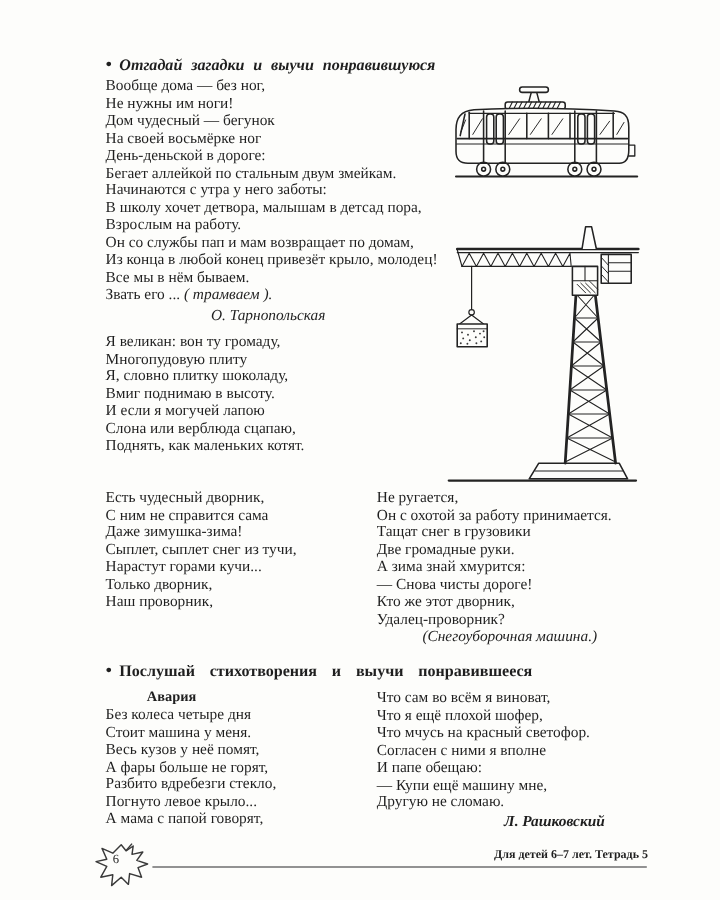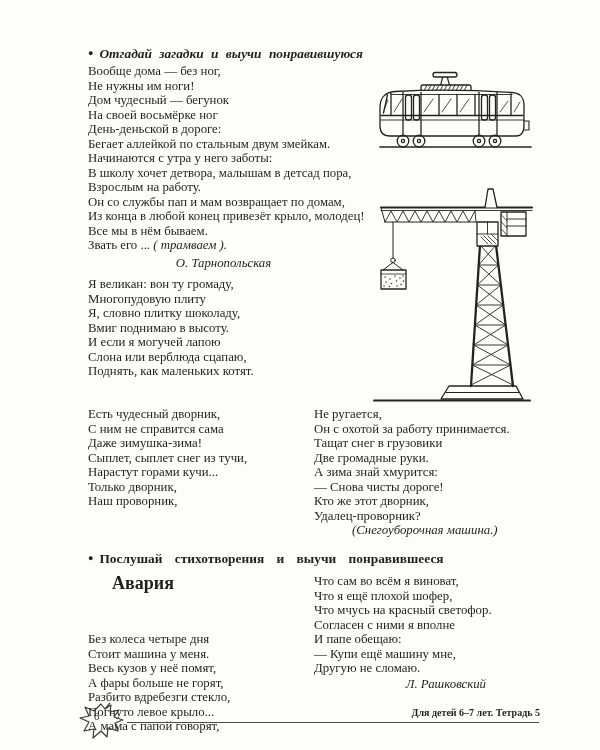--- a/index.html
+++ b/index.html
@@ -12,21 +12,21 @@
   .hdr{position:absolute; left:88px; font-weight:bold; font-size:13.4px; white-space:nowrap;}
   .hdr1{word-spacing:4px;}
   .hdr2{word-spacing:9px;}
   .hdr .bullet{font-size:9px; vertical-align:2px; margin-right:6px;}
   .poem{position:absolute; font-size:12.8px; line-height:14.5px; white-space:nowrap;}
   .line{height:14.5px;}
   .ital{font-style:italic;}
   .answer-crane{padding-left:47px;}
   .answer-snow{padding-left:38px;}
   .author{position:absolute; font-size:12.8px; font-style:italic; text-align:right; white-space:nowrap;}
-  .poem-title{position:absolute; font-size:18px; font-weight:bold; text-align:center; white-space:nowrap;}
+  .poem-title{position:absolute; font-size:12px; font-weight:bold; text-align:center; white-space:nowrap;}
   .illus{position:absolute;}
   .illus svg{display:block;}
   .footer-rule{position:absolute; left:127px; top:722px; width:412px; border-top:1.2px solid #4c4c4c;}
   .footer-text{position:absolute; top:707px; right:60px; font-size:10px; font-weight:bold; white-space:nowrap;}
   .leaf-wrap{position:absolute; left:77px; top:702px; width:50px; height:38px;}
   .leaf-num{position:absolute; left:17px; top:9px; font-size:10.5px; color:#222;}
 </style>
 </head>
 <body>
 
@@ -82,39 +82,39 @@
     <div class="line">Кто же этот дворник,</div>
     <div class="line">Удалец-проворник?</div>
     <div class="line ital answer-snow">(Снегоуборочная машина.)</div>
   </div>
 
   <div class="hdr hdr2" style="top:551px;">
     <span class="bullet">●</span><span>Послушай стихотворения и выучи понравившееся</span>
   </div>
 
   <div class="poem-title" style="left:88px; top:573px; width:110px;">Авария</div>
-  <div class="poem" style="left:88px; top:588px;margin-top:44px;">
+  <div class="poem" style="left:88px; top:588px;">
     <div class="line">Без колеса четыре дня</div>
     <div class="line">Стоит машина у меня.</div>
     <div class="line">Весь кузов у неё помят,</div>
     <div class="line">А фары больше не горят,</div>
     <div class="line">Разбито вдребезги стекло,</div>
     <div class="line">Погнуто левое крыло...</div>
     <div class="line">А мама с папой говорят,</div>
   </div>
   <div class="poem" style="left:314px; top:574px;">
     <div class="line">Что сам во всём я виноват,</div>
     <div class="line">Что я ещё плохой шофер,</div>
     <div class="line">Что мчусь на красный светофор.</div>
     <div class="line">Согласен с ними я вполне</div>
     <div class="line">И папе обещаю:</div>
     <div class="line">— Купи ещё машину мне,</div>
     <div class="line">Другую не сломаю.</div>
   </div>
-  <div class="author" style="left:310px; top:677px; width:176px;">Л. Рашковский</div>
+  <div class="author" style="left:328px; top:677px; width:176px;font-weight:bold;">Л. Рашковский</div>
 
   <div class="illus" style="left:373px; top:62px; width:162px; height:88px;">
     <svg width="162" height="88" viewBox="0 0 162 88">
       <g stroke="#232323" fill="none" stroke-width="1.3" stroke-linecap="round" stroke-linejoin="round">
         <line x1="7" y1="85" x2="158" y2="85" stroke-width="1.7"></line>
 
         <path d="M66,29 L70,14 M78,29 L74,14" stroke-width="1.2"></path>
         <rect x="60" y="10.5" width="24" height="4.5" rx="2.2" fill="#fdfdfb"></rect>
 
         <rect x="48" y="23" width="50" height="6" rx="2" fill="#fdfdfb"></rect>

